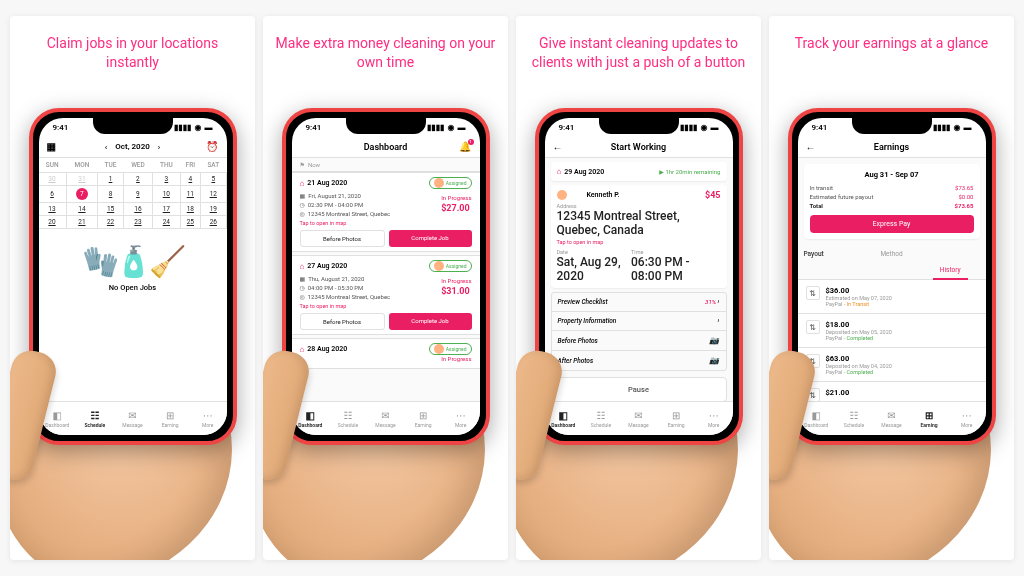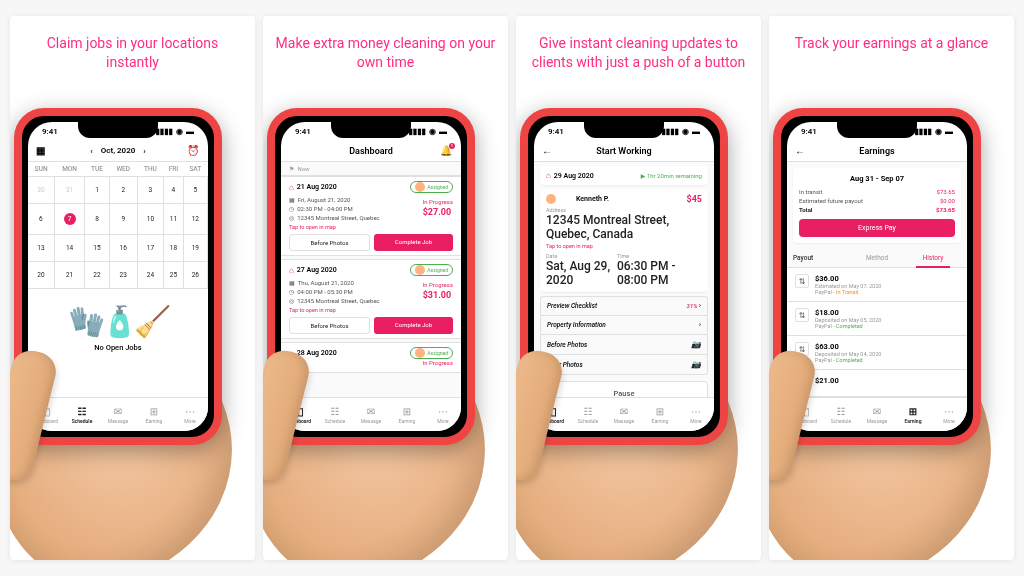--- a/index.html
+++ b/index.html
@@ -20,20 +20,21 @@
     display: flex;
     justify-content: space-between;
     padding: 16px 10px;
     gap: 8px;
   }
 
   .slot {
     flex: 1 1 0;
     display: flex;
     flex-direction: column;
+    align-items: center;
     position: relative;
     background: #fff;
     border-radius: 4px;
     box-shadow: 0 1px 6px rgba(0,0,0,0.08);
     padding: 12px 4px 0;
     overflow: hidden;
   }
 
   .headline {
     color: var(--pink-light);
@@ -42,21 +43,21 @@
     line-height: 1.35;
     height: 80px;
     padding: 6px 8px 0;
   }
 
   
   .phone {
     width: 208px;
     height: 337px;
     background: #000;
-    border: 8px solid #ef4444;
+    border: 4px solid #ef4444;
     border-radius: 30px;
     padding: 6px;
     position: relative;
     box-shadow: 0 6px 22px rgba(0,0,0,0.35);
     z-index: 2;
   }
   .notch {
     position: absolute;
     top: 6px; left: 50%; transform: translateX(-50%);
     width: 80px; height: 16px;
@@ -114,24 +115,25 @@
   .cal-header {
     display: flex; align-items: center; justify-content: center;
     gap: 8px; font-size: 8px; font-weight: 600;
   }
   .cal-table { width: 100%; border-collapse: collapse; font-size: 6.5px; }
   .cal-table th {
     color: var(--text-light); font-weight: 500; padding: 3px 0;
     border-bottom: 1px solid var(--grey-line);
   }
   .cal-table td {
-    text-align: center; padding: 9px 0;
+    text-align: center; padding: 2px 0;
     border-bottom: 1px solid var(--grey-line);
     border-right: 1px solid var(--grey-line);
     color: var(--text-dark);
+    text-decoration: underline;
   }
   .cal-table td.dim { color: #ccc; }
   .cal-table td.today span {
     background: var(--pink); color: #fff;
     border-radius: 50%; display: inline-block;
     width: 12px; height: 12px; line-height: 12px;
   }
   .no-jobs {
     text-align: center; padding: 18px 0 4px;
   }
@@ -196,21 +198,21 @@
   }
   .earn-title { text-align:center; font-weight:700; font-size:7.5px; margin-bottom:4px;}
   .earn-row { display:flex; justify-content:space-between; font-size:6px; color:var(--text-mid); padding:1px 0;}
   .earn-row .v { color: var(--pink); }
   .earn-row.total { font-weight:700; color:var(--text-dark);}
   .earn-row.total .v { color: var(--pink);}
   .express-btn { background: var(--pink); color:#fff; text-align:center; border-radius:4px; padding:5px 0; margin-top:5px; font-size:7px;}
   .tabs { display:flex; padding:0 6px; font-size:6.5px; border-bottom:1px solid var(--grey-line);}
   .tab { flex:1; text-align:center; padding:5px 0; color:var(--text-light); position:relative;}
   .tab:first-child { text-align:left; color:#333; font-weight:500;}
-  .tab.active { color: var(--pink);}
+  .tab.active { color: var(--pink); margin-top: 16px;}
   .tab.active::after { content:""; position:absolute; left:20%; right:20%; bottom:-1px; height:2px; background:var(--pink);}
   .payout {
     display:flex; gap:6px; padding:6px 8px;
     border-bottom:1px solid var(--grey-line);
     background:#fff;
   }
   .pay-ico { width:14px; height:14px; border:1px solid var(--grey-line); border-radius:2px; display:flex; align-items:center; justify-content:center; font-size:8px; color:#555; flex-shrink:0;}
   .pay-amount { font-size:7.5px; font-weight:700;}
   .pay-meta { font-size:5.5px; color:var(--text-light);}
   .orange { color:#f0932b;}

